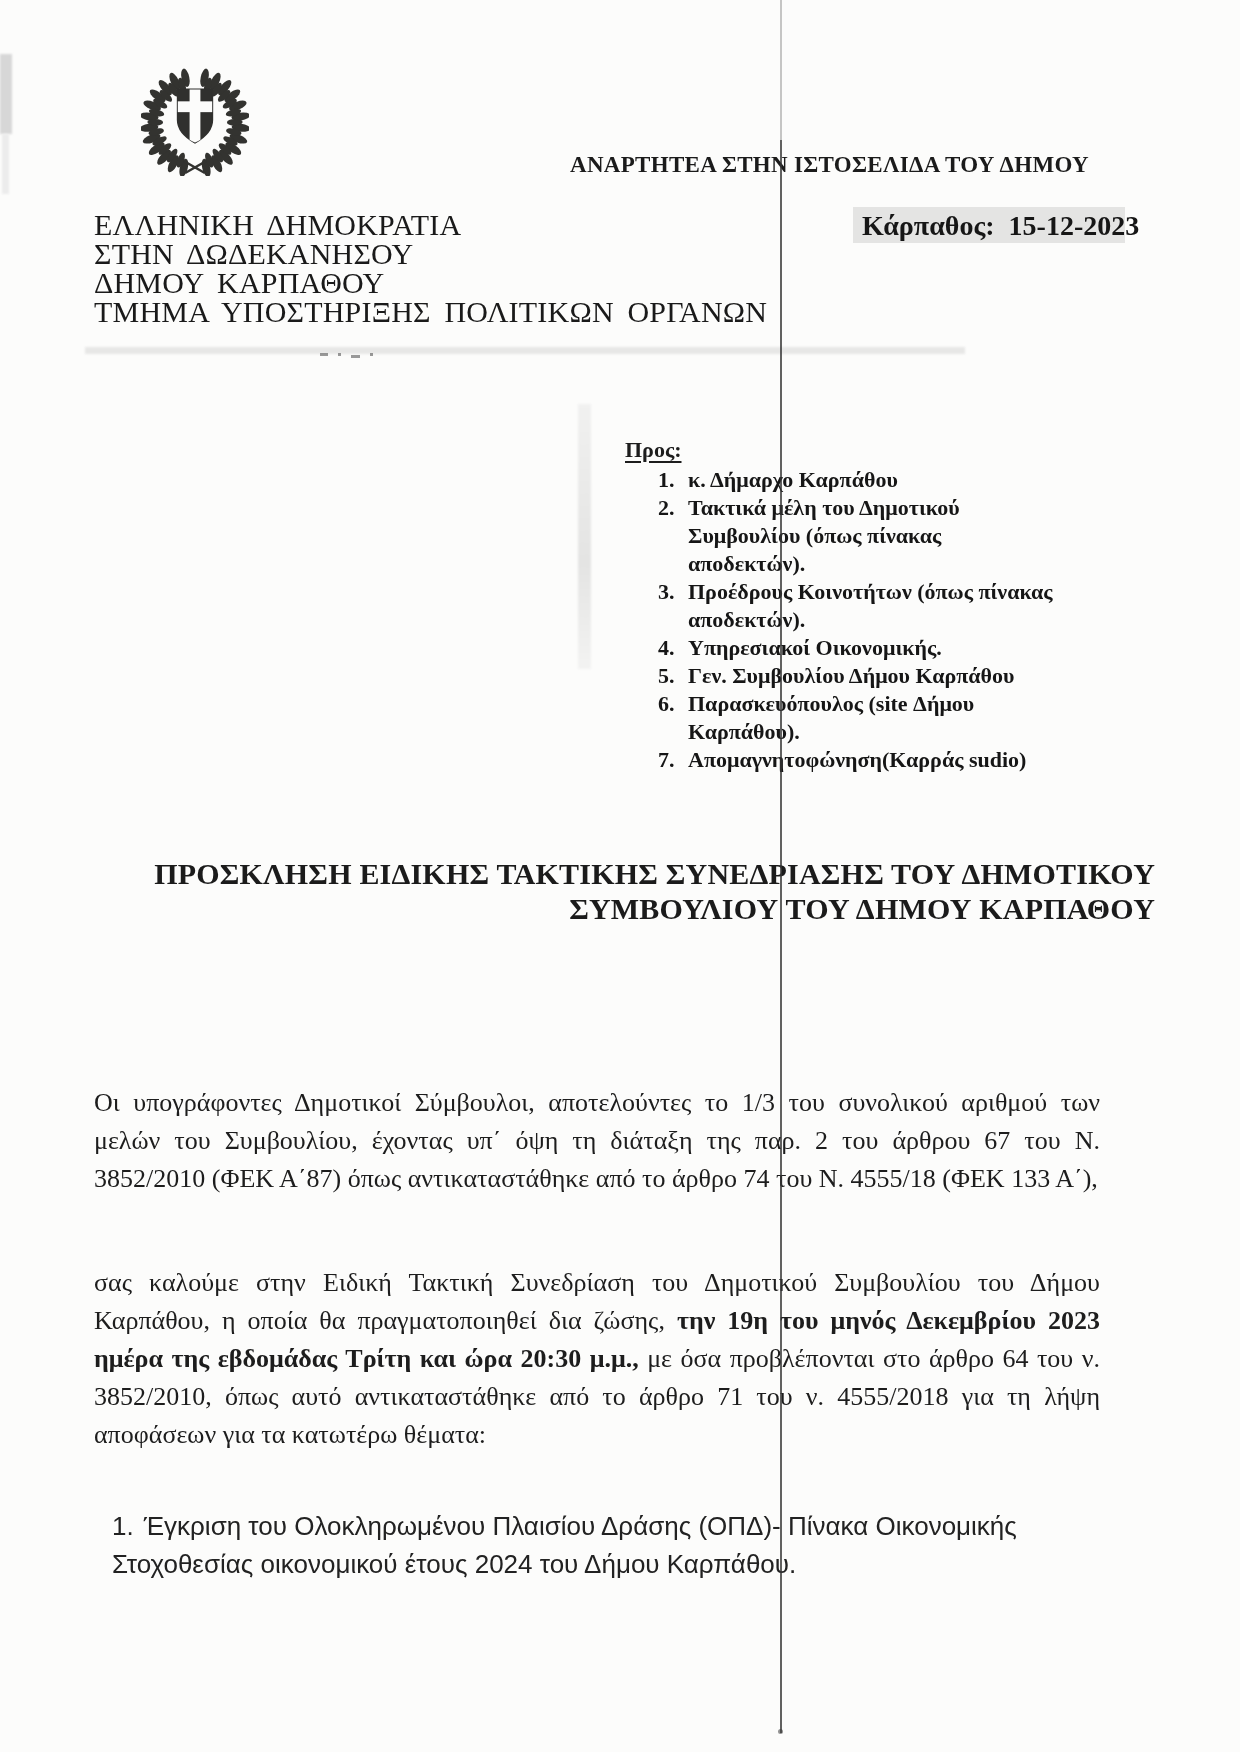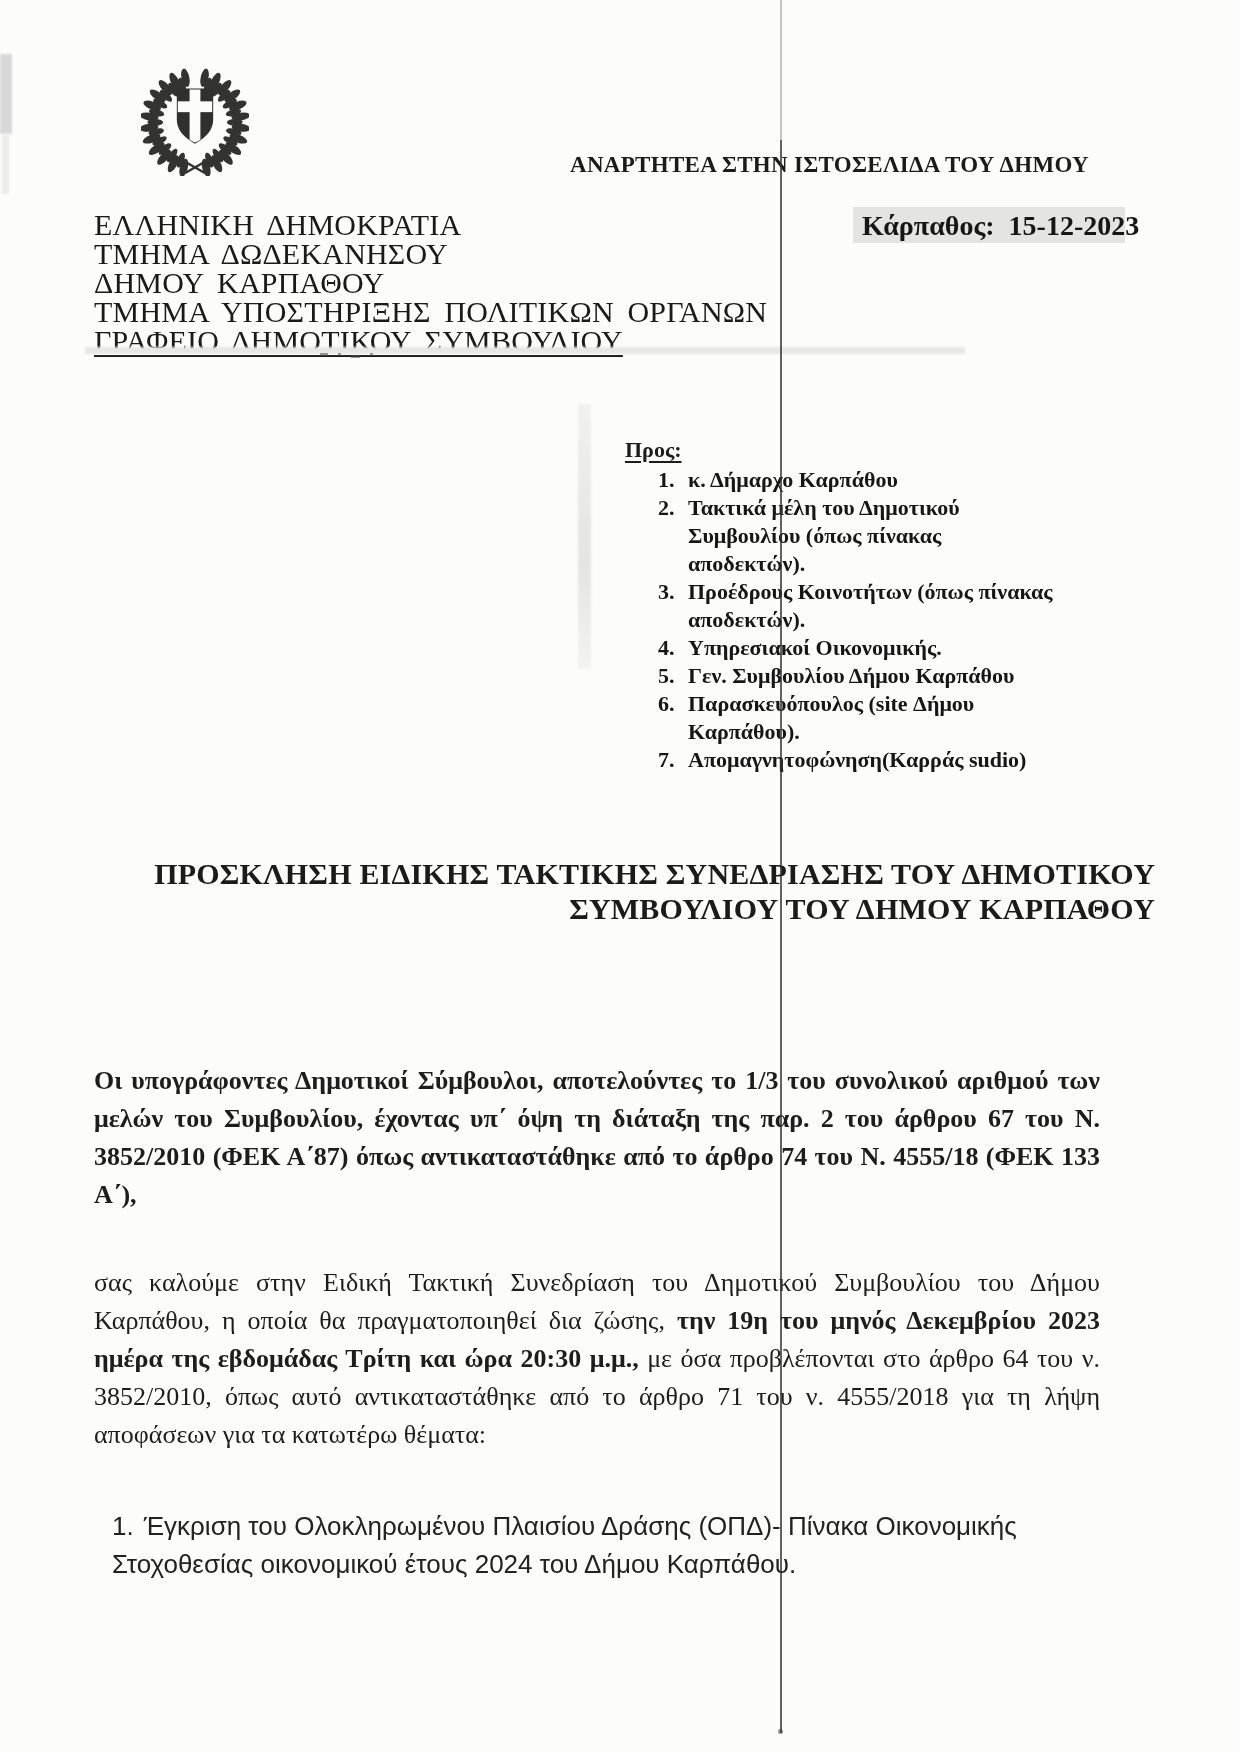--- a/index.html
+++ b/index.html
@@ -39,21 +39,21 @@
     text-decoration:underline;text-decoration-thickness:2px;text-underline-offset:4px;}
   .recipients{left:658px;top:466px;width:470px;font-weight:bold;font-size:22px;line-height:28px;color:#161616;}
   .r-item{display:flex;align-items:flex-start;}
   .r-num{flex:0 0 30px;}
   .r-text{white-space:pre-line;}
   
   .doc-title{left:95px;top:856px;width:1060px;text-align:right;font-weight:bold;
     font-size:30px;line-height:35px;white-space:pre-line;color:#1b1b1b;letter-spacing:.2px;}
   
   .para{left:94px;width:1006px;font-size:26px;line-height:38px;text-align:justify;margin:0;color:#1d1d1d;}
-  .p1{top:1062px;font-weight:bold;}
+  .p1{top:1084px;}
   .p2{top:1264px;}
   .p2 .b{font-weight:bold;}
   
   .agenda{left:112px;top:1507px;width:1045px;
     font-family:"Liberation Sans", sans-serif;font-size:26px;line-height:38px;color:#222;}
   .a-num{margin-right:10px;}
   .a-text{white-space:pre-line;}
 </style>
 </head>
 <body>
@@ -123,24 +123,23 @@
 </div>
 
 <div class="abs posted">ΑΝΑΡΤΗΤΕΑ ΣΤΗΝ ΙΣΤΟΣΕΛΙΔΑ ΤΟΥ ΔΗΜΟΥ</div>
 <div class="abs date-band"></div>
 <div class="abs place-date">
   <span>Κάρπαθος:</span><span class="val">15-12-2023</span>
 </div>
 
 <div class="abs authority">
   <div>ΕΛΛΗΝΙΚΗ ΔΗΜΟΚΡΑΤΙΑ</div>
-  <div>ΤΜΗΜΑ ΔΩΔΕΚΑΝΗΣΟΥ</div>
+  <div>ΣΤΗΝ ΔΩΔΕΚΑΝΗΣΟΥ</div>
   <div>ΔΗΜΟΥ ΚΑΡΠΑΘΟΥ</div>
   <div>ΤΜΗΜΑ ΥΠΟΣΤΗΡΙΞΗΣ ΠΟΛΙΤΙΚΩΝ ΟΡΓΑΝΩΝ</div>
-  <div class="office">ΓΡΑΦΕΙΟ ΔΗΜΟΤΙΚΟΥ ΣΥΜΒΟΥΛΙΟΥ</div>
 </div>
 <div class="abs h-streak"></div>
 <div class="abs pen-marks"><i></i><i></i><i></i><i></i></div>
 <div class="abs v-streak"></div>
 
 <div class="abs pros-label">Προς:</div>
 <div class="abs recipients">
   <div class="r-item">
       <span class="r-num">1.</span>
       <span class="r-text">κ. Δήμαρχο Καρπάθου</span>

